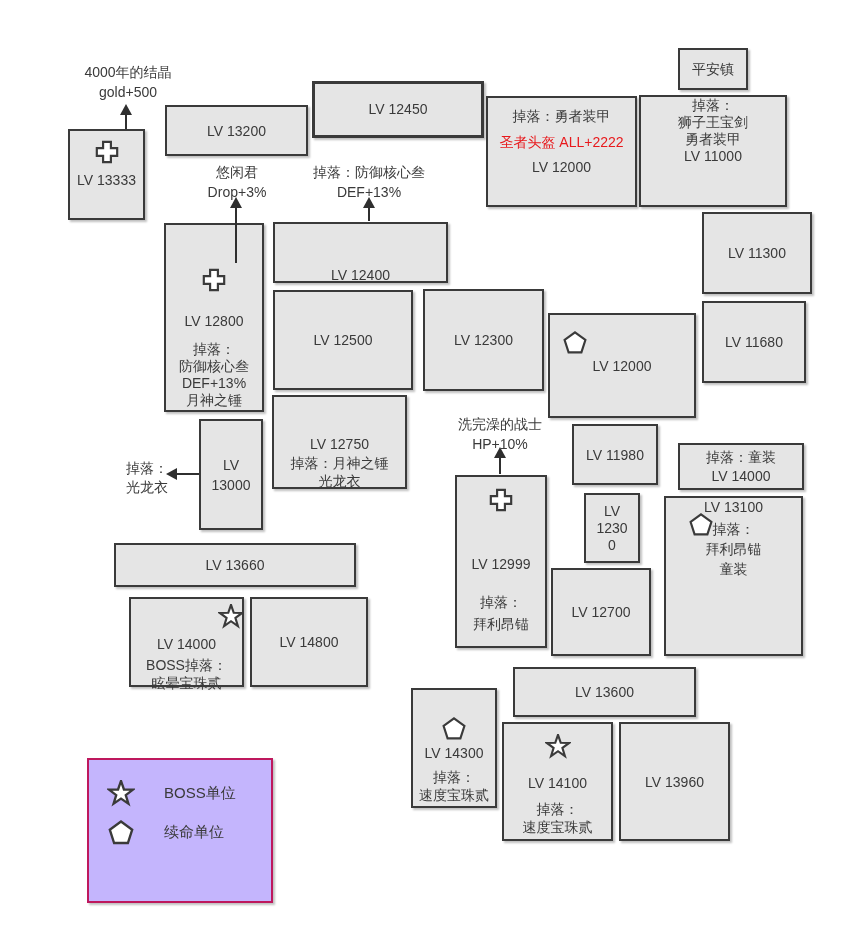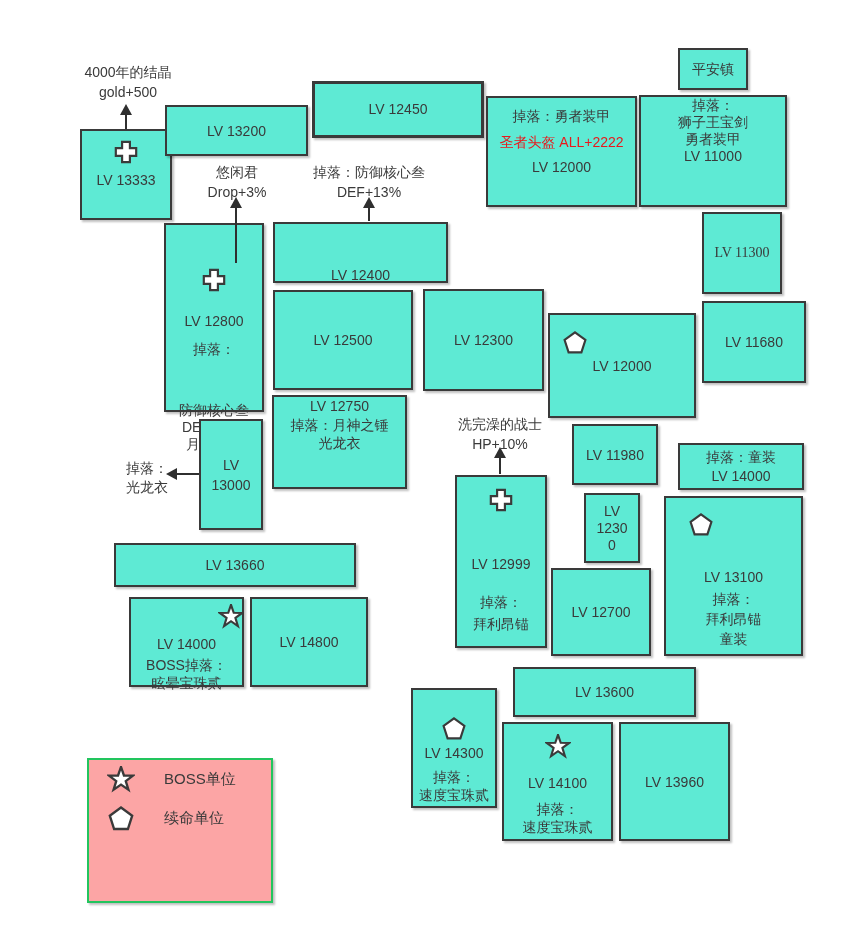--- a/index.html
+++ b/index.html
@@ -1,48 +1,48 @@
 <!DOCTYPE html>
 <html><head>
 <meta charset="utf-8">
 <style>
   html,body{margin:0;padding:0;background:#ffffff;}
   body{font-family:"Liberation Sans","DejaVu Sans",sans-serif;color:#3a3a3a;}
   #stage{position:relative;width:853px;height:934px;background:#ffffff;overflow:hidden;}
-  .node{position:absolute;background:#5eead4;border:2px solid #3a3a3a;box-sizing:border-box;
+  .node{position:absolute;background:#e5e5e5;border:2px solid #3a3a3a;box-sizing:border-box;
         box-shadow:2px 2px 2px rgba(0,0,0,0.25);z-index:1;}
   .node.thick{border-width:3px;}
   .node .content{position:absolute;left:0;top:0;right:0;bottom:0;display:flex;
         flex-direction:column;align-items:center;}
   .node .content.vc{justify-content:center;}
   .line{white-space:nowrap;font-size:14px;}
   .maplabel{position:absolute;text-align:center;font-size:14px;z-index:4;}
   .maplabel.left{text-align:left;}
   .icon{display:inline-flex;align-items:center;justify-content:center;line-height:0;}
   .icon svg{fill:#ffffff;stroke:#3a3a3a;stroke-width:2;stroke-linejoin:miter;}
   .icon.abs{position:absolute;z-index:2;}
   .arrow-line{position:absolute;background:#2f2f2f;z-index:5;}
   .arrow-head-up{position:absolute;width:0;height:0;border-left:6px solid transparent;
         border-right:6px solid transparent;border-bottom:11px solid #2f2f2f;z-index:5;}
   .arrow-head-left{position:absolute;width:0;height:0;border-top:6px solid transparent;
         border-bottom:6px solid transparent;border-right:11px solid #2f2f2f;z-index:5;}
-  #legend{position:absolute;border:2px solid #22c55e;background:#fca5a5;box-sizing:border-box;
-        box-shadow:2px 2px 2px rgba(0,0,0,0.25);z-index:1;padding-top:0;}
+  #legend{position:absolute;border:2px solid #be185d;background:#c4b5fd;box-sizing:border-box;
+        box-shadow:2px 2px 2px rgba(0,0,0,0.25);z-index:1;padding-top:14px;}
   .legend-row{display:flex;align-items:center;height:39px;padding-left:17px;}
   .legend-row .icon{width:30px;display:inline-flex;justify-content:center;}
   .legend-row .legend-label{margin-left:28px;font-size:15px;}
   #map-title{position:absolute;left:318px;top:845px;font-size:22px;font-weight:bold;
         color:#222222;letter-spacing:1px;z-index:4;}
 </style>
 </head>
 <body>
 
 <div id="stage">
   <div id="nodes-layer">
-      <div class="node" style="left: 80px; top: 129px; width: 92px; height: 91px;">
+      <div class="node" style="left: 68px; top: 129px; width: 77px; height: 91px;">
         <div class="content" style="padding-top: 0px;">
           <span class="icon" style="margin-top: 8px;">
             <svg viewBox="0 0 24 24" width="26" height="26">
               <path d="M8.4 2.6 H15.6 V8.4 H21.4 V15.6 H15.6 V21.4 H8.4 V15.6 H2.6 V8.4 H8.4 Z"></path>
             </svg>
           </span>
           <div class="line" style="line-height: 18px; margin-top: 6px;">LV 13333</div>
         </div>
       </div>
       <div class="node" style="left: 165px; top: 105px; width: 143px; height: 51px;">
@@ -77,31 +77,31 @@
       </div>
       <div class="node" style="left: 164px; top: 223px; width: 100px; height: 189px;">
         <div class="content" style="padding-top: 0px;">
           <span class="icon" style="margin-top: 42px;">
             <svg viewBox="0 0 24 24" width="26" height="26">
               <path d="M8.4 2.6 H15.6 V8.4 H21.4 V15.6 H15.6 V21.4 H8.4 V15.6 H2.6 V8.4 H8.4 Z"></path>
             </svg>
           </span>
           <div class="line" style="line-height: 17px; margin-top: 20px;">LV 12800</div>
           <div class="line" style="line-height: 17px; margin-top: 11px;">掉落：</div>
-          <div class="line" style="line-height: 17px; margin-top: 44px;">防御核心叁</div>
+          <div class="line" style="line-height: 17px;">防御核心叁</div>
           <div class="line" style="line-height: 17px;">DEF+13%</div>
           <div class="line" style="line-height: 17px;">月神之锤</div>
         </div>
       </div>
       <div class="node" style="left: 273px; top: 222px; width: 175px; height: 61px;">
         <div class="content vc">
           <div class="line" style="line-height: 18px; margin-top: 44px;">LV 12400</div>
         </div>
       </div>
-      <div class="node" style="left: 702px; top: 212px; width: 80px; height: 82px; font-family: Liberation Serif, serif;">
+      <div class="node" style="left: 702px; top: 212px; width: 110px; height: 82px;">
         <div class="content vc">
           <div class="line" style="line-height: 18px;">LV 11300</div>
         </div>
       </div>
       <div class="node" style="left: 273px; top: 290px; width: 140px; height: 100px;">
         <div class="content vc">
           <div class="line" style="line-height: 18px;">LV 12500</div>
         </div>
       </div>
       <div class="node" style="left: 423px; top: 289px; width: 121px; height: 102px;">
@@ -124,21 +124,21 @@
           <div class="line" style="line-height: 18px;">LV 11680</div>
         </div>
       </div>
       <div class="node" style="left: 199px; top: 419px; width: 64px; height: 111px;">
         <div class="content vc">
           <div class="line" style="line-height: 20px;">LV</div>
           <div class="line" style="line-height: 20px;">13000</div>
         </div>
       </div>
       <div class="node" style="left: 272px; top: 395px; width: 135px; height: 94px;">
-        <div class="content" style="">
+        <div class="content" style="padding-top: 38px;">
           <div class="line" style="line-height: 18px;">LV 12750</div>
           <div class="line" style="line-height: 18px; margin-top: 1px;">掉落：月神之锤</div>
           <div class="line" style="line-height: 18px;">光龙衣</div>
         </div>
       </div>
       <div class="node" style="left: 572px; top: 424px; width: 86px; height: 61px;">
         <div class="content vc">
           <div class="line" style="line-height: 18px;">LV 11980</div>
         </div>
       </div>
@@ -166,21 +166,21 @@
           <div class="line" style="line-height: 19px;">掉落：童装</div>
           <div class="line" style="line-height: 19px;">LV 14000</div>
         </div>
       </div>
       <div class="node" style="left: 664px; top: 496px; width: 139px; height: 160px;">
         <span class="icon abs" style="left: 22px; top: 14px;">
           <svg viewBox="0 0 24 24" width="26" height="26">
             <polygon points="12,2.2 21.6,9.2 17.9,20.6 6.1,20.6 2.4,9.2"></polygon>
           </svg>
         </span>
-        <div class="content" style="padding-top: 70px;">
+        <div class="content" style="">
           <div class="line" style="line-height: 18px;">LV 13100</div>
           <div class="line" style="line-height: 18px; margin-top: 4px;">掉落：</div>
           <div class="line" style="line-height: 18px; margin-top: 2px;">拜利昂锚</div>
           <div class="line" style="line-height: 18px; margin-top: 2px;">童装</div>
         </div>
       </div>
       <div class="node" style="left: 551px; top: 568px; width: 100px; height: 88px;">
         <div class="content vc">
           <div class="line" style="line-height: 18px;">LV 12700</div>
         </div>

